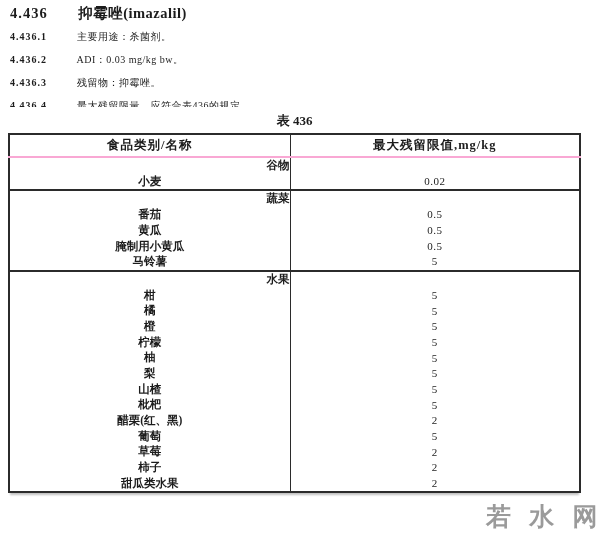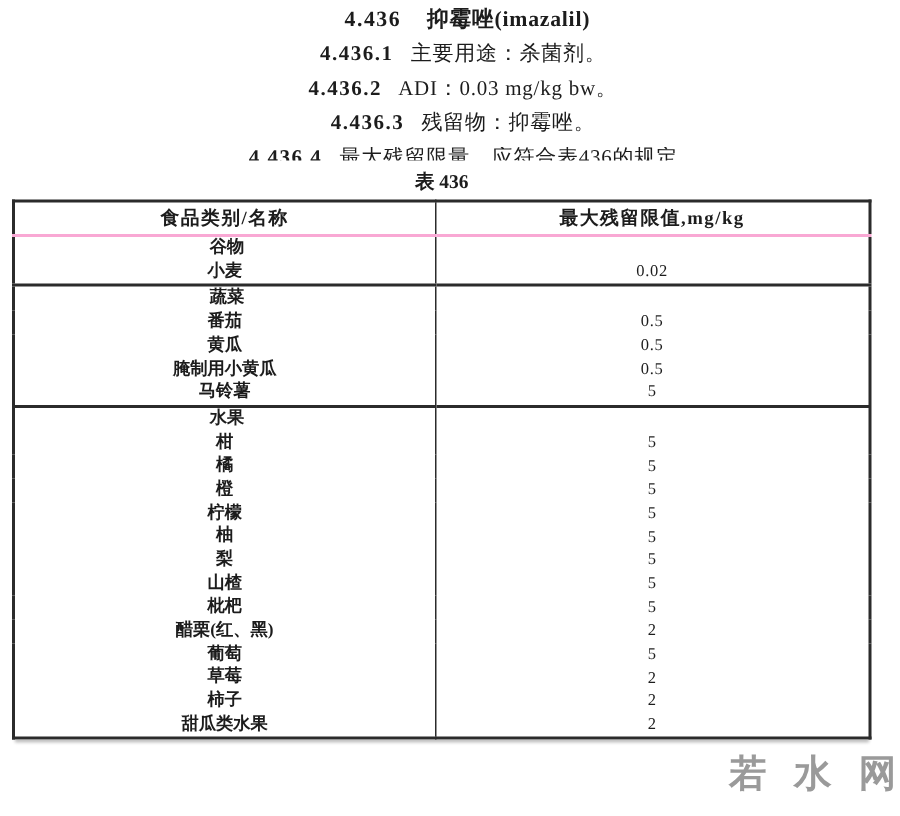--- a/index.html
+++ b/index.html
@@ -6,24 +6,24 @@
     margin: 0; padding: 0;
     width: 600px; height: 544px;
     background: #ffffff;
     font-family: "Liberation Serif", "DejaVu Serif", serif;
     color: #1c1c1c;
     overflow: hidden;
   }
   .page { position: relative; width: 600px; height: 544px; background: #fff; }
 
   
-  .clauses { padding: 6px 0 0 10px; text-align: center; }
+  .clauses { padding: 6px 0 0 10px; }
   .clause {
     height: 15px; line-height: 15px; margin-bottom: 8px;
-    font-size: 14px; white-space: nowrap; letter-spacing: 0.5px;
+    font-size: 10px; white-space: nowrap; letter-spacing: 0.5px;
   }
   .clause .num {
     display: inline-block; width: 64px;
     font-weight: bold; letter-spacing: 1px;
   }
   .clause.heading { font-weight: bold; font-size: 14.5px; }
   .clause.clipped { height: 9px; overflow: hidden; margin-bottom: 0; }
 
   
   .caption {
@@ -41,21 +41,21 @@
     box-shadow: 0 4px 2px -2px #c0c0c0;
   }
   col.c1 { width: 281px; }
   th {
     height: 21px; font-size: 12.5px; font-weight: bold;
     border-bottom: 2px solid #f9a8d4; text-align: center;
     padding: 0; letter-spacing: 1px;
   }
   th + th, td + td { border-left: 1px solid #2b2b2b; margin-top: 48px; }
   td { height: 15.7px; padding: 0; font-size: 11.5px; line-height: 1; }
-  td.cat  { text-align: center; padding-left: 3px; font-weight: bold; }
+  td.cat  { text-align: right; padding-left: 3px; font-weight: bold; }
   td.item { text-align: center; font-weight: bold; }
   td.val  { text-align: center; font-size: 11px; font-weight: normal; letter-spacing: 0.5px; }
   tr.sect td { border-top: 2px solid #2b2b2b; }
 
   
   .watermark {
     position: absolute; left: 486px; top: 503px;
     font-size: 25px; line-height: 28px; font-weight: bold;
     color: #9a9a9a; letter-spacing: 6px; white-space: nowrap;
     z-index: 3;

